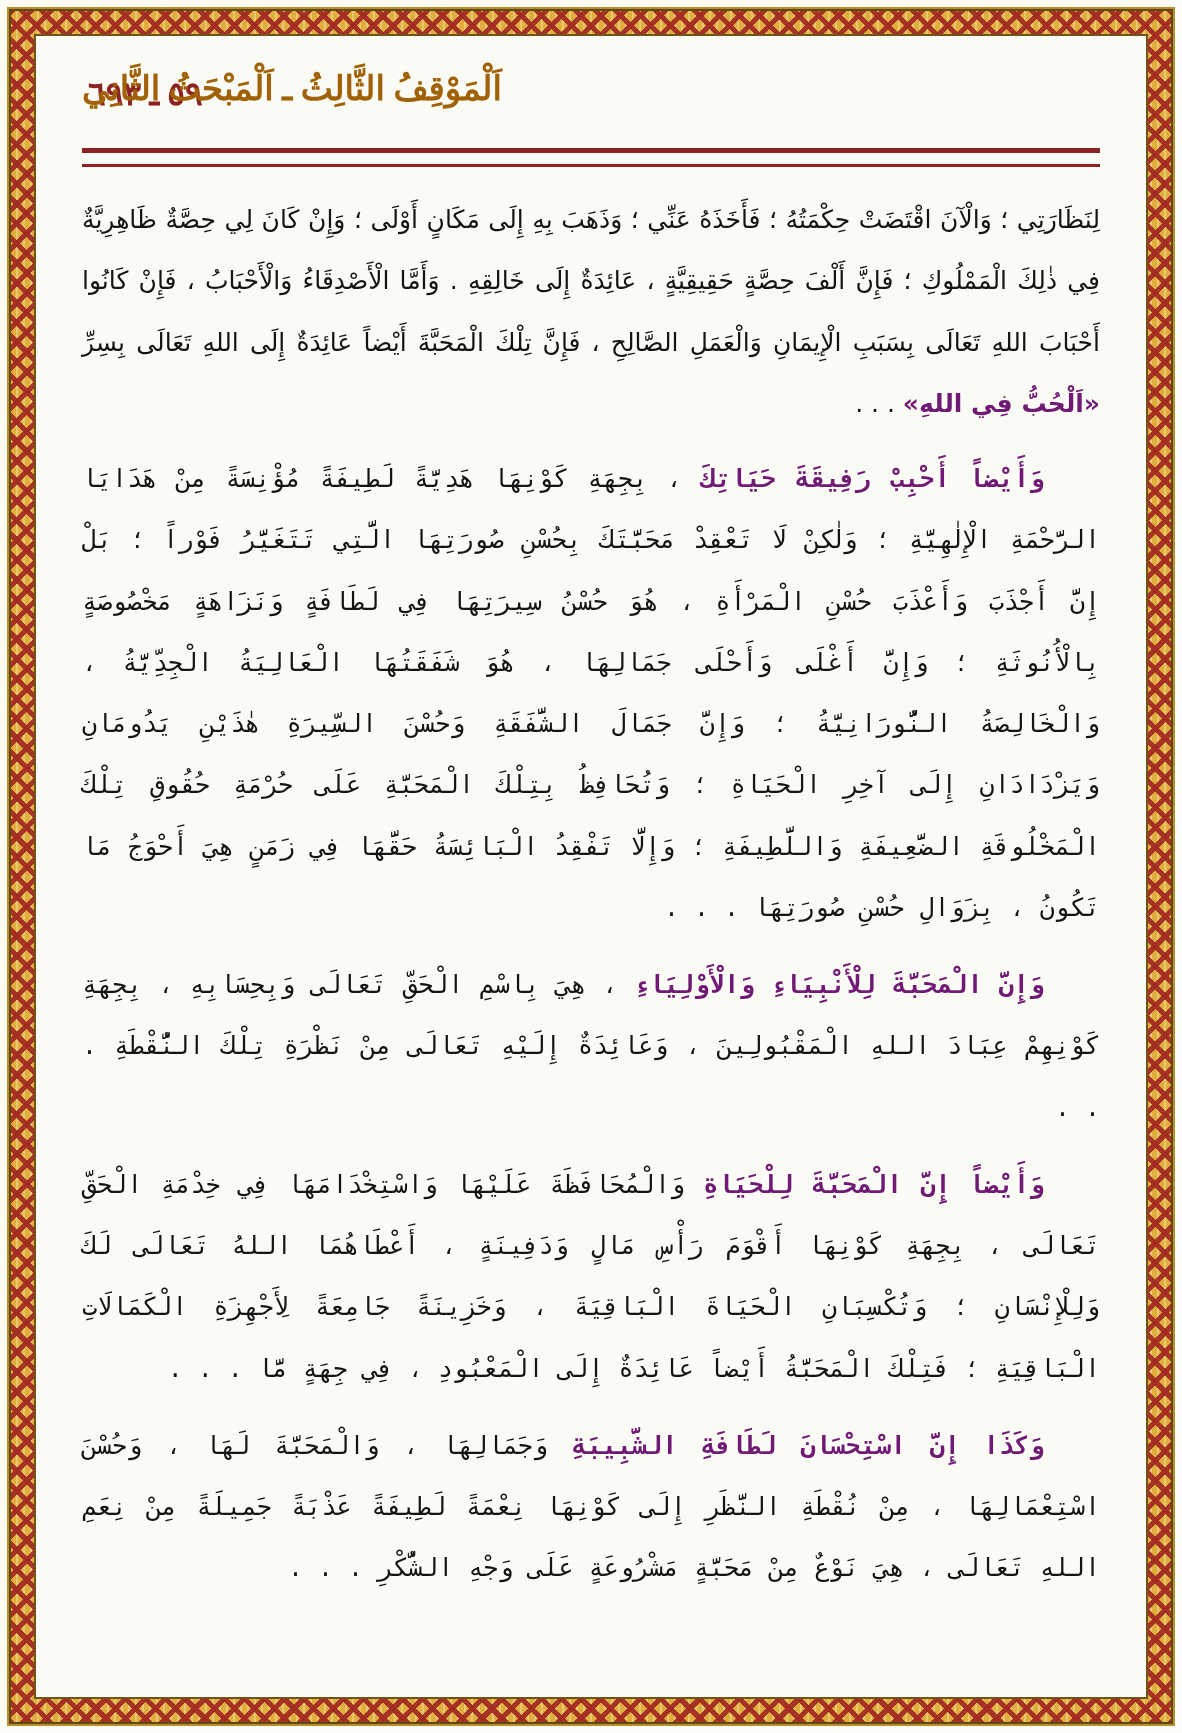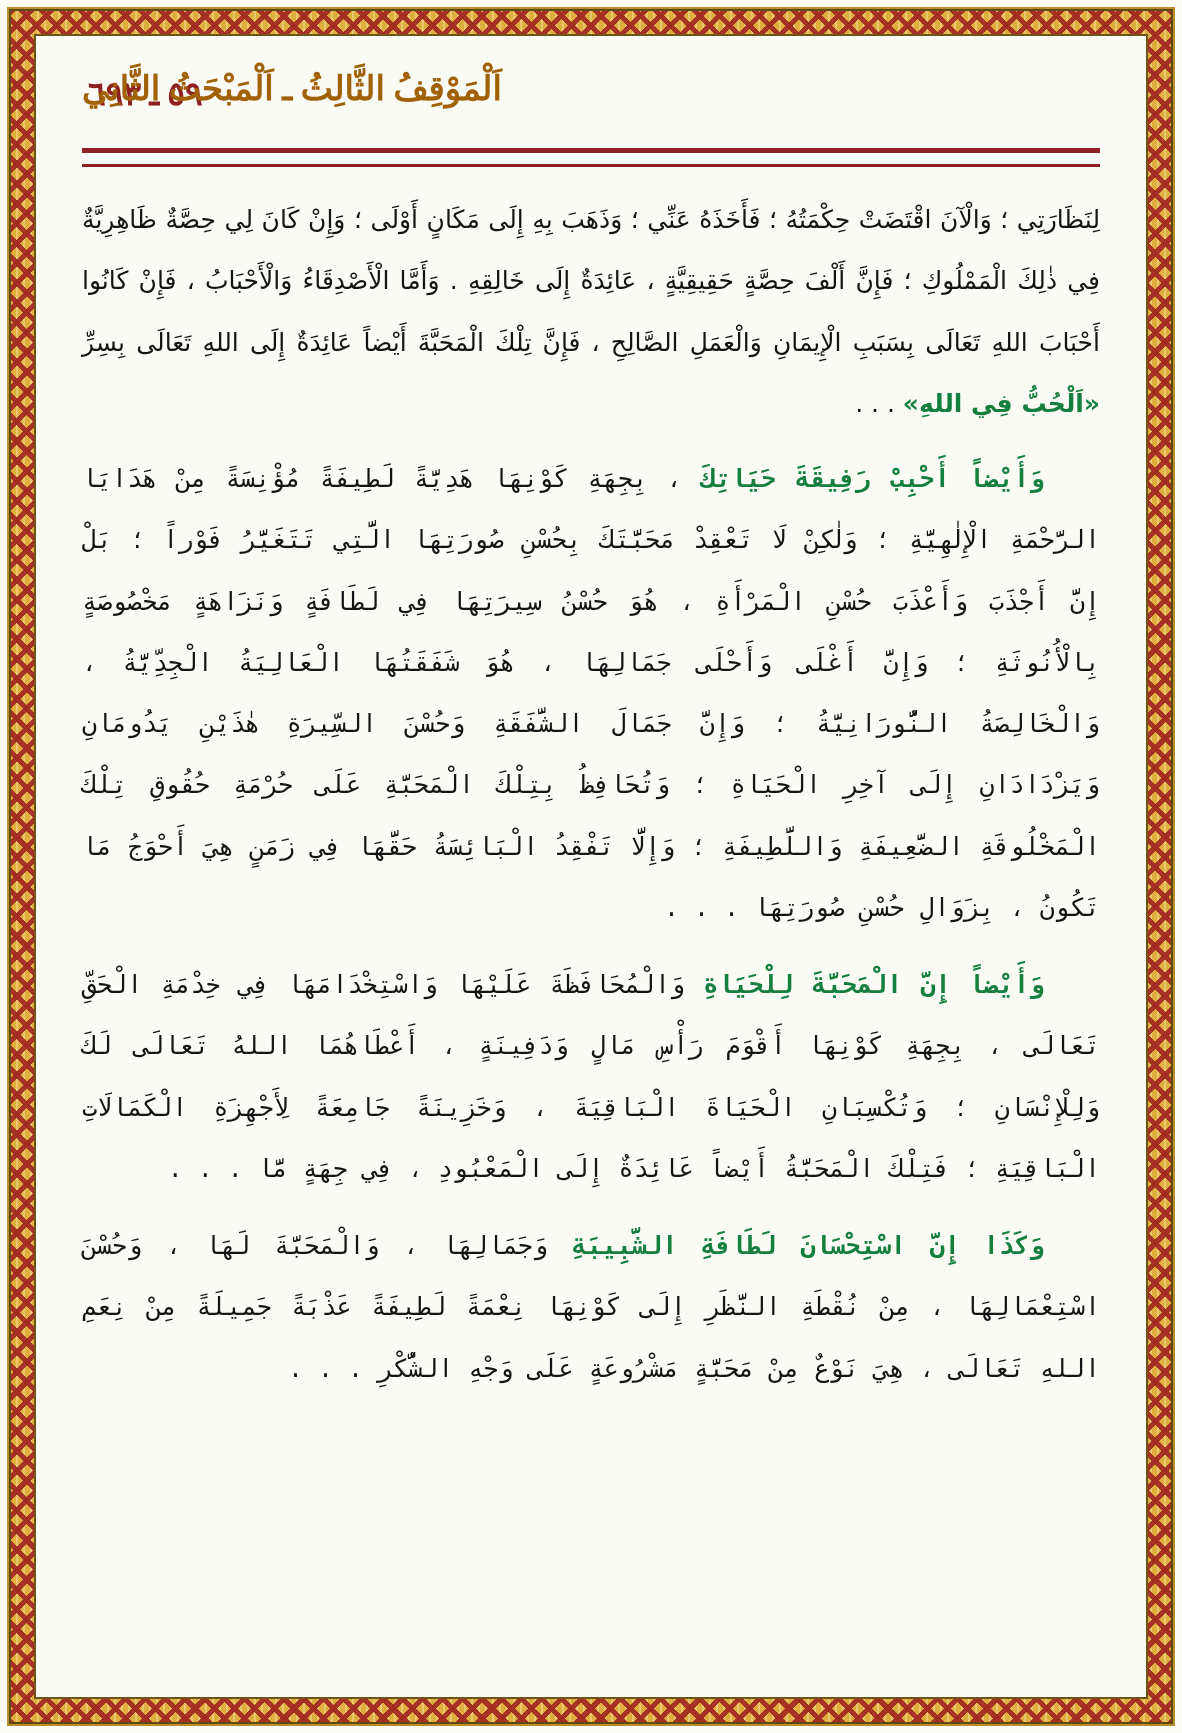--- a/index.html
+++ b/index.html
@@ -74,38 +74,39 @@
   .body-text {
     margin-top: 22px;
     color: #141414;
     font-size: 25px;
     line-height: 2.45;
     text-align: justify;
   }
   .para { margin: 0 0 16px 0; }
   .para.indent { text-indent: 56px; font-family: Liberation Mono, monospace; }
   .seg { color: #141414; }
-  .seg.red { color: #15803d; font-weight: bold; }
+  .seg.red { color: #701a75; font-weight: bold; }
 </style>
 </head>
 <body>
 
 <div class="page">
   <div class="frame">
     <div class="sheet">
 
       <div class="header">
         <div class="page-numbers">٥٩ ـ ٦٩٣</div>
         <div class="doc-title">اَلْمَوْقِفُ الثَّالِثُ ـ اَلْمَبْحَثُ الثَّانِي</div>
       </div>
 
       <div class="double-rule"></div>
 
       <div class="body-text">
           <p class="para"><span class="seg">لِنَظَارَتِي ؛ وَالْآنَ اقْتَضَتْ حِكْمَتُهُ ؛ فَأَخَذَهُ عَنِّي ؛ وَذَهَبَ بِهِ إِلَى مَكَانٍ أَوْلَى ؛ وَإِنْ كَانَ لِي حِصَّةٌ ظَاهِرِيَّةٌ فِي ذٰلِكَ الْمَمْلُوكِ ؛ فَإِنَّ أَلْفَ حِصَّةٍ حَقِيقِيَّةٍ ، عَائِدَةٌ إِلَى خَالِقِهِ . وَأَمَّا الْأَصْدِقَاءُ وَالْأَحْبَابُ ، فَإِنْ كَانُوا أَحْبَابَ اللهِ تَعَالَى بِسَبَبِ الْإِيمَانِ وَالْعَمَلِ الصَّالِحِ ، فَإِنَّ تِلْكَ الْمَحَبَّةَ أَيْضاً عَائِدَةٌ إِلَى اللهِ تَعَالَى بِسِرِّ </span><span class="seg red">«اَلْحُبُّ فِي اللهِ»</span><span class="seg"> . . .</span></p>
           <p class="para indent"><span class="seg red">وَأَيْضاً أَحْبِبْ رَفِيقَةَ حَيَاتِكَ</span><span class="seg"> ، بِجِهَةِ كَوْنِهَا هَدِيَّةً لَطِيفَةً مُؤْنِسَةً مِنْ هَدَايَا الرَّحْمَةِ الْإِلٰهِيَّةِ ؛ وَلٰكِنْ لَا تَعْقِدْ مَحَبَّتَكَ بِحُسْنِ صُورَتِهَا الَّتِي تَتَغَيَّرُ فَوْراً ؛ بَلْ إِنَّ أَجْذَبَ وَأَعْذَبَ حُسْنِ الْمَرْأَةِ ، هُوَ حُسْنُ سِيرَتِهَا فِي لَطَافَةٍ وَنَزَاهَةٍ مَخْصُوصَةٍ بِالْأُنُوثَةِ ؛ وَإِنَّ أَغْلَى وَأَحْلَى جَمَالِهَا ، هُوَ شَفَقَتُهَا الْعَالِيَةُ الْجِدِّيَّةُ ، وَالْخَالِصَةُ النُّورَانِيَّةُ ؛ وَإِنَّ جَمَالَ الشَّفَقَةِ وَحُسْنَ السِّيرَةِ هٰذَيْنِ يَدُومَانِ وَيَزْدَادَانِ إِلَى آخِرِ الْحَيَاةِ ؛ وَتُحَافِظُ بِتِلْكَ الْمَحَبَّةِ عَلَى حُرْمَةِ حُقُوقِ تِلْكَ الْمَخْلُوقَةِ الضَّعِيفَةِ وَاللَّطِيفَةِ ؛ وَإِلَّا تَفْقِدُ الْبَائِسَةُ حَقَّهَا فِي زَمَنٍ هِيَ أَحْوَجُ مَا تَكُونُ ، بِزَوَالِ حُسْنِ صُورَتِهَا . . .</span></p>
+          <p class="para indent"><span class="seg red">وَإِنَّ الْمَحَبَّةَ لِلْأَنْبِيَاءِ وَالْأَوْلِيَاءِ</span><span class="seg"> ، هِيَ بِاسْمِ الْحَقِّ تَعَالَى وَبِحِسَابِهِ ، بِجِهَةِ كَوْنِهِمْ عِبَادَ اللهِ الْمَقْبُولِينَ ، وَعَائِدَةٌ إِلَيْهِ تَعَالَى مِنْ نَظْرَةِ تِلْكَ النُّقْطَةِ . . .</span></p>
           <p class="para indent"><span class="seg red">وَأَيْضاً إِنَّ الْمَحَبَّةَ لِلْحَيَاةِ</span><span class="seg"> وَالْمُحَافَظَةَ عَلَيْهَا وَاسْتِخْدَامَهَا فِي خِدْمَةِ الْحَقِّ تَعَالَى ، بِجِهَةِ كَوْنِهَا أَقْوَمَ رَأْسِ مَالٍ وَدَفِينَةٍ ، أَعْطَاهُمَا اللهُ تَعَالَى لَكَ وَلِلْإِنْسَانِ ؛ وَتُكْسِبَانِ الْحَيَاةَ الْبَاقِيَةَ ، وَخَزِينَةً جَامِعَةً لِأَجْهِزَةِ الْكَمَالَاتِ الْبَاقِيَةِ ؛ فَتِلْكَ الْمَحَبَّةُ أَيْضاً عَائِدَةٌ إِلَى الْمَعْبُودِ ، فِي جِهَةٍ مَّا . . .</span></p>
           <p class="para indent"><span class="seg red">وَكَذَا إِنَّ اسْتِحْسَانَ لَطَافَةِ الشَّبِيبَةِ</span><span class="seg"> وَجَمَالِهَا ، وَالْمَحَبَّةَ لَهَا ، وَحُسْنَ اسْتِعْمَالِهَا ، مِنْ نُقْطَةِ النَّظَرِ إِلَى كَوْنِهَا نِعْمَةً لَطِيفَةً عَذْبَةً جَمِيلَةً مِنْ نِعَمِ اللهِ تَعَالَى ، هِيَ نَوْعٌ مِنْ مَحَبَّةٍ مَشْرُوعَةٍ عَلَى وَجْهِ الشُّكْرِ . . .</span></p>
         </div>
 
     </div>
   </div>
 </div>
 
 </body></html>

